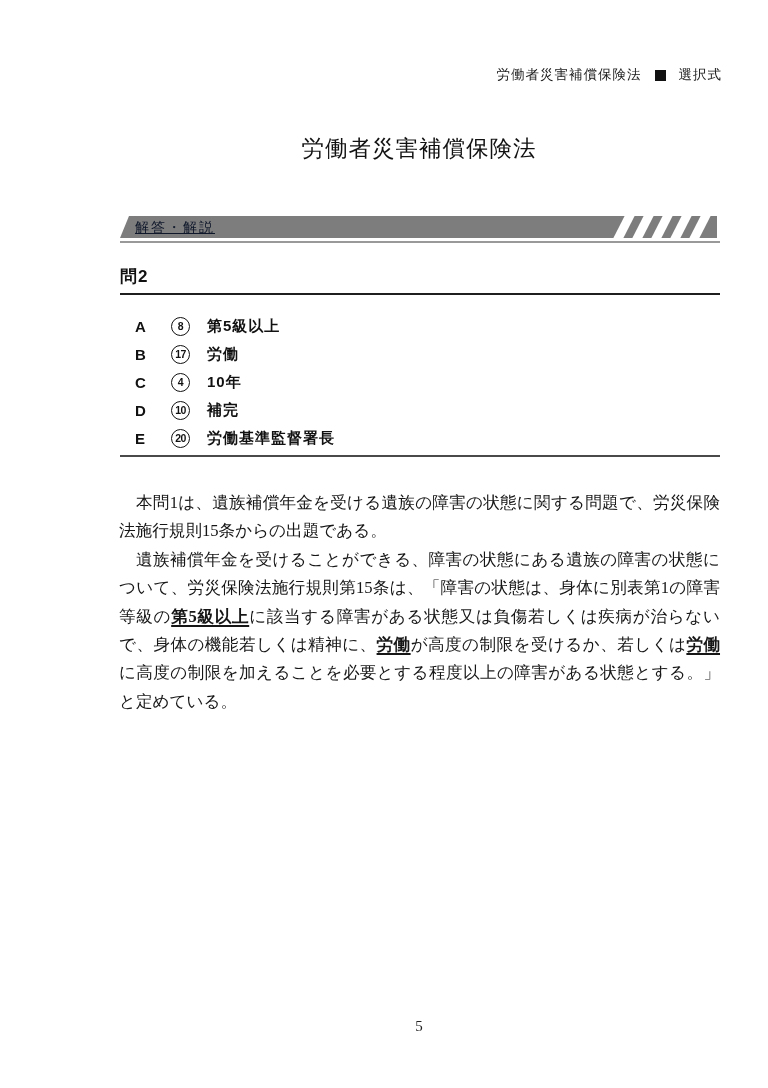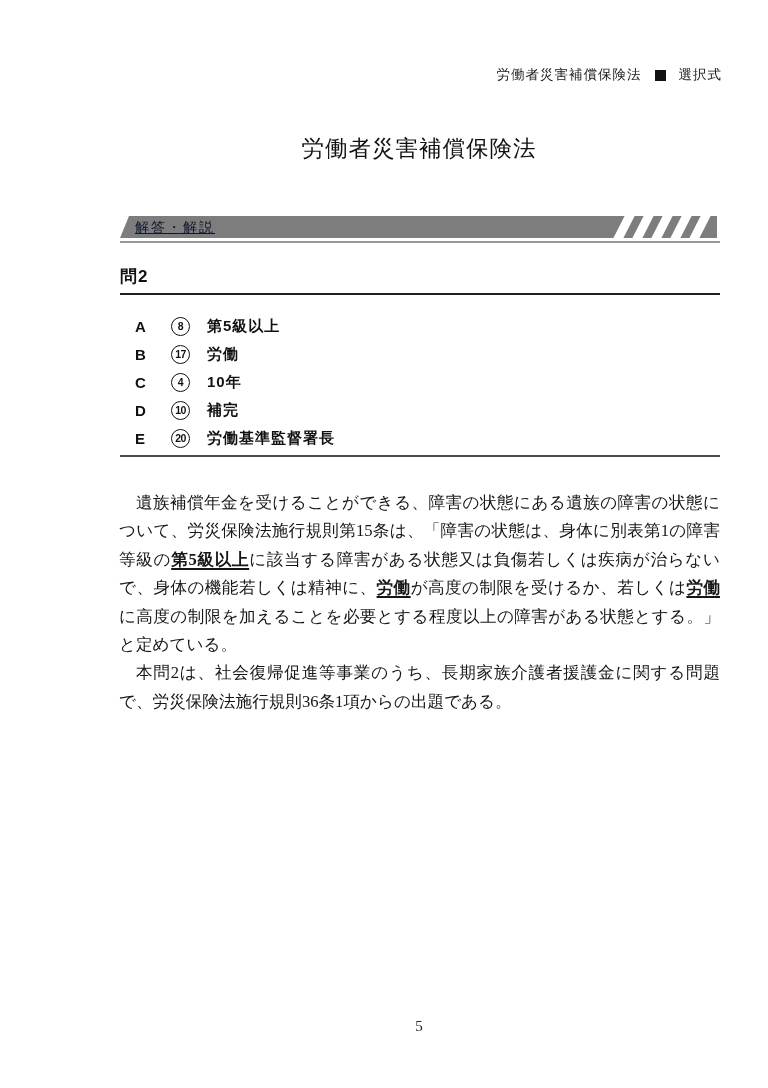--- a/index.html
+++ b/index.html
@@ -146,19 +146,19 @@
   <div class="answer-row">
     <span class="ans-letter">E</span>
     <span class="choice-circle">20</span>
     <span class="ans-label">労働基準監督署長</span>
   </div>
 </div>
 
   <div class="section-divider"></div>
 
   <div class="body-text" id="body-text">
+      <p><span>本問1は、遺族補償年金を受ける遺族の障害の状態に関する問題で、労災保険法施行規則15条からの出題である。</span></p>
       <p><span>遺族補償年金を受けることができる、障害の状態にある遺族の障害の状態について、労災保険法施行規則第15条は、「障害の状態は、身体に別表第1の障害等級の</span><span class="emph">第5級以上</span><span>に該当する障害がある状態又は負傷若しくは疾病が治らないで、身体の機能若しくは精神に、</span><span class="emph">労働</span><span>が高度の制限を受けるか、若しくは</span><span class="emph">労働</span><span>に高度の制限を加えることを必要とする程度以上の障害がある状態とする。」と定めている。</span></p>
-      <p><span>本問2は、社会復帰促進等事業のうち、長期家族介護者援護金に関する問題で、労災保険法施行規則36条1項からの出題である。</span></p>
     </div>
 
   <div class="page-number">5</div>
 
 </div>
 
 </body></html>

